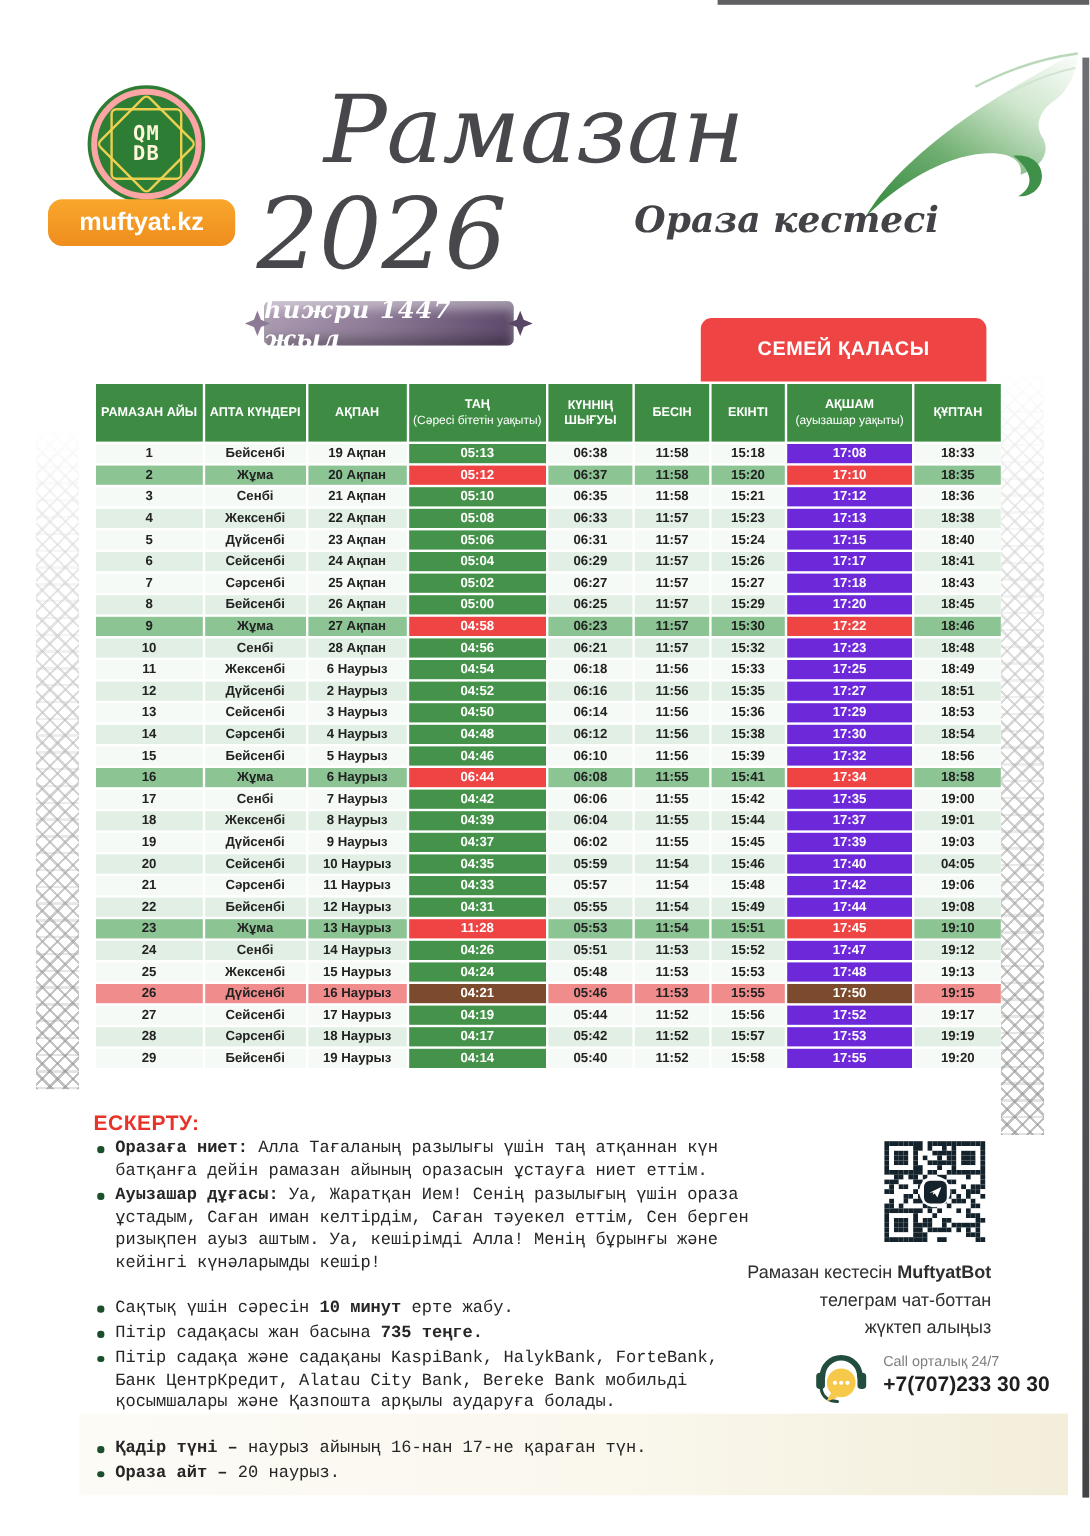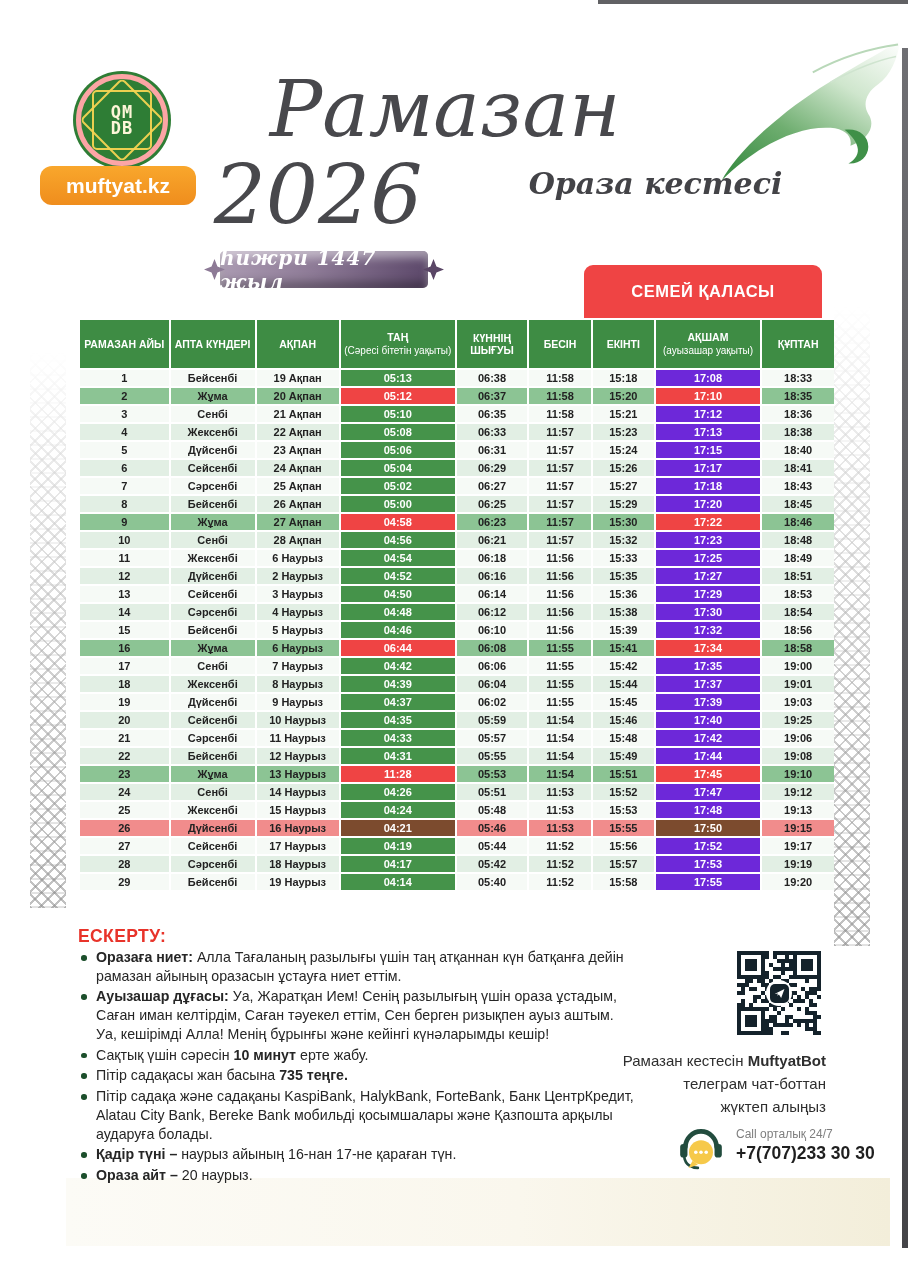--- a/index.html
+++ b/index.html
@@ -67,22 +67,22 @@
   #tbody tr td.c-tan{background:#45934a;color:#fff;}
   #tbody tr td.c-aksham{background:#6d28d9;color:#fff;}
   #tbody tr.friday td{background:#8cc494;}
   #tbody tr.friday td.c-tan,#tbody tr.friday td.c-aksham{background:#ef4444;color:#fff;}
   #tbody tr.qadr td{background:#f18c8c;}
   #tbody tr.qadr td.c-tan,#tbody tr.qadr td.c-aksham{background:#7c4b2e;color:#fff;}
   
   .notes-title{position:absolute;left:78px;top:926px;color:#e8332a;font-weight:bold;font-size:17.5px;letter-spacing:.4px;}
   .notes{position:absolute;left:78px;top:948px;width:560px;}
   .note-group{list-style:none;margin:0;padding:0;}
-  .note-group + .note-group{margin-top:2px;}
-  .note-item{position:relative;padding-left:18px;font-size:14.2px;line-height:1.32;color:#262626;margin-bottom:2px;}
+  .note-group + .note-group{margin-top:19px;}
+  .note-item{position:relative;padding-left:18px;font-size:14.2px;line-height:1.32;color:#262626;margin-bottom:2px;font-family:Liberation Mono, monospace;}
   .note-item::before{content:"";position:absolute;left:3px;top:7px;width:5.5px;height:5.5px;border-radius:50%;background:#1c4f2c;}
   .b{font-weight:bold;}
   
   .qr{position:absolute;left:732px;top:946px;width:94px;height:94px;background:#fff;padding:0;}
   #qr-grid{position:absolute;inset:5px;display:grid;grid-template-columns:repeat(21,4px);grid-template-rows:repeat(21,4px);}
   .q{width:4px;height:4px;background:#fff;}
   .q.on{background:#14222b;}
   .qr-center{position:absolute;left:34px;top:34px;width:26px;height:26px;border-radius:50%;background:#fff;
       display:flex;align-items:center;justify-content:center;}
   .qr-center .tg{width:19px;height:19px;border-radius:5px;background:#14222b;display:flex;align-items:center;justify-content:center;}
@@ -398,21 +398,21 @@
           </tr>
           <tr>
             <td>20</td>
             <td>Сейсенбі</td>
             <td>10 Наурыз</td>
             <td class="c-tan">04:35</td>
             <td>05:59</td>
             <td>11:54</td>
             <td>15:46</td>
             <td class="c-aksham">17:40</td>
-            <td>19:25</td>
+            <td>04:05</td>
           </tr>
           <tr>
             <td>21</td>
             <td>Сәрсенбі</td>
             <td>11 Наурыз</td>
             <td class="c-tan">04:33</td>
             <td>05:57</td>
             <td>11:54</td>
             <td>15:48</td>
             <td class="c-aksham">17:42</td>

